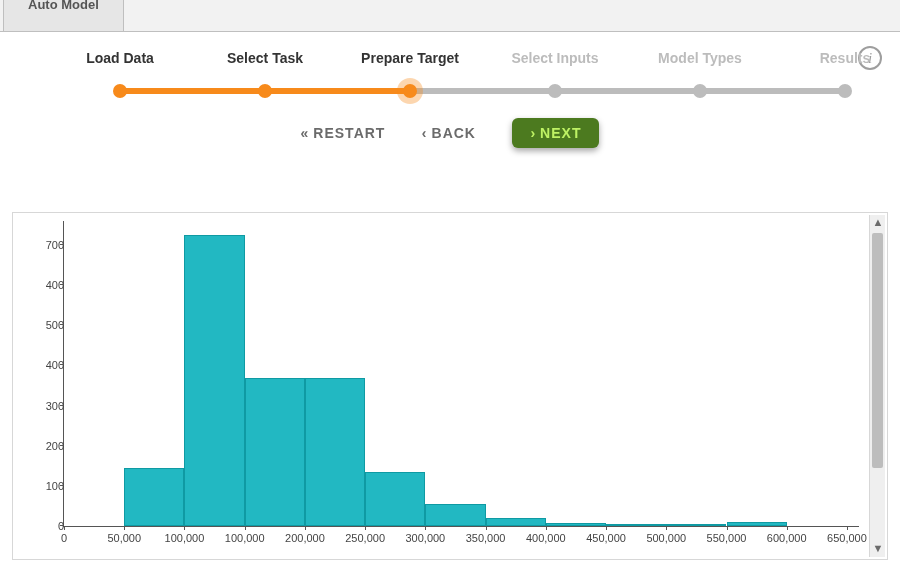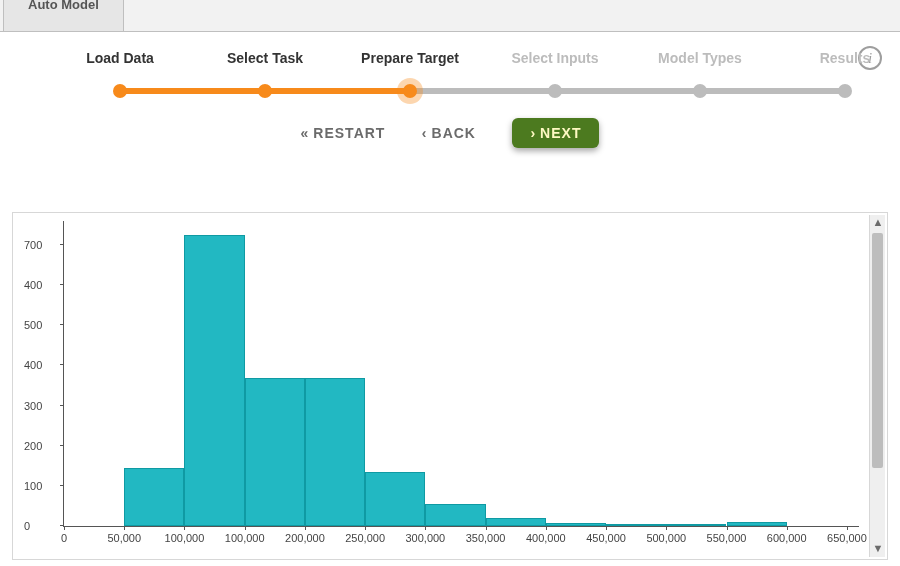--- a/index.html
+++ b/index.html
@@ -100,21 +100,21 @@
     margin: 0 16px;
     font-weight: bold;
     font-size: 14px;
     letter-spacing: 1px;
     cursor: pointer;
   }
   .nav-plain { color: #6b6b6b; }
   .nav-plain .chev { font-weight: bold; margin-right: 4px; }
   .nav-next {
     background: #4c7a1f;
-    color: #fef9c3;
+    color: #bef264;
     padding: 7px 18px;
     border-radius: 6px;
     box-shadow: 0 3px 6px rgba(0,0,0,0.35);
   }
   .nav-next .chev { margin-right: 4px; }
   
   .panel {
     position: absolute;
     left: 12px; right: 12px;
     top: 180px; bottom: 6px;
@@ -158,23 +158,23 @@
     top: 0;
     bottom: 22px;
     right: 0;
     border-left: 1px solid #555;
     border-bottom: 1px solid #555;
   }
   .y-tick-label {
     position: absolute;
     right: 100%;
     transform: translateY(50%);
-    margin-right: 6px;
     font-size: 11px;
     color: #444;
+    text-align: right;
     width: 34px;
   }
   .y-tick-mark {
     position: absolute;
     left: -4px;
     width: 4px;
     height: 1px;
     background: #555;
   }
   .x-tick-label {

